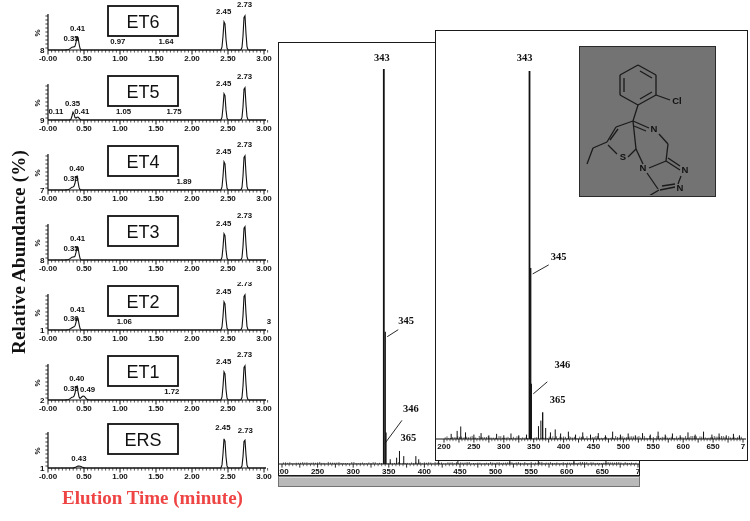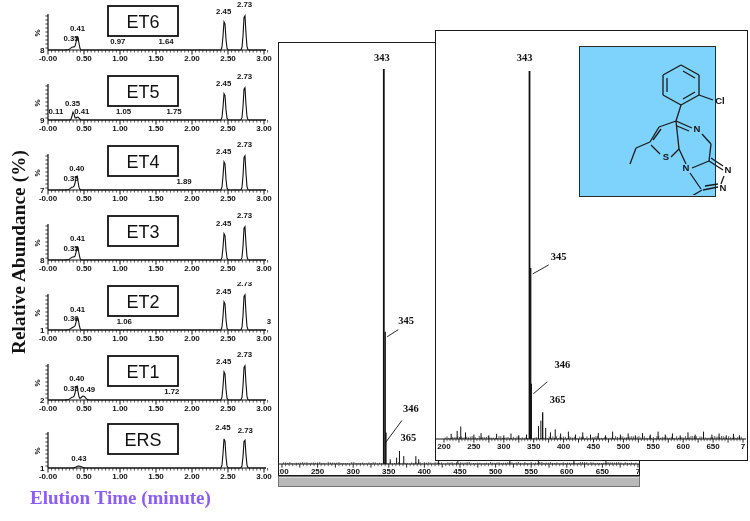--- a/index.html
+++ b/index.html
@@ -2,32 +2,32 @@
 <html><head>
 <meta charset="utf-8">
 <style>
   html,body{margin:0;padding:0;background:#fff;}
   .figure{position:relative;width:750px;height:521px;background:#fff;overflow:hidden;
           font-family:"Liberation Sans",sans-serif;}
   .ylab{position:absolute;left:-121px;top:241px;width:280px;text-align:center;
         transform:rotate(-90deg);font-family:"Liberation Serif",serif;
         font-weight:bold;font-size:19px;color:#111;letter-spacing:.2px;}
   .xlab{position:absolute;font-family:"Liberation Serif",serif;font-weight:bold;
-        font-size:19px;color:#8b5cf6;text-align:left;z-index:6;}
+        font-size:19px;color:#ef4444;text-align:center;z-index:6;}
   .xlab.left{left:30px;top:487px;width:245px;}
   .xlab.right{left:355px;top:493px;width:300px;}
   #chromatograms svg{position:absolute;z-index:1;}
   .ms-window{position:absolute;background:#fff;border:1.3px solid #1a1a1a;box-sizing:border-box;}
   #ms-main{left:278px;top:42px;width:362px;height:434px;z-index:2;}
   #ms-scrollbar{position:absolute;left:278px;top:476px;width:362px;height:11px;
         background:#b9b9b9;border:1px solid #737373;box-sizing:border-box;z-index:2;
         box-shadow:inset 0 1px 0 #d8d8d8;}
   #ms-inset{left:435px;top:30px;width:313px;height:431px;z-index:3;border-width:1.6px;}
   #structure-box{position:absolute;left:143px;top:15px;width:137px;height:151px;
-        border:1.3px solid #2a2a2a;box-sizing:border-box;background:#7dd3fc;padding-left:43px;}
+        border:1.3px solid #2a2a2a;box-sizing:border-box;background:#737373;}
   svg text{fill:#111;}
 </style>
 </head>
 <body>
 
 <div class="figure">
   <div class="ylab">Relative Abundance (%)</div>
   <div id="chromatograms">
       <svg width="254" height="64" style="left: 28px; top: 2px;">
         <path d="M20,48L20,48.0L21,48.0L22,48.0L23,48.0L24,48.0L25,48.0L26,48.0L27,48.0L28,48.0L29,48.0L30,48.0L31,48.0L32,48.0L33,48.0L34,48.0L35,48.0L36,48.0L37,48.0L38,47.9L39,47.8L40,47.6L41,47.2L42,46.6L43,45.9L44,45.3L45,45.0L46,44.9L47,44.1L48,40.4L49,35.1L50,35.5L51,41.5L52,46.3L53,47.7L54,48.0L55,48.0L56,48.0L57,48.0L58,48.0L59,48.0L60,48.0L61,48.0L62,48.0L63,48.0L64,48.0L65,48.0L66,48.0L67,48.0L68,48.0L69,48.0L70,48.0L71,48.0L72,48.0L73,48.0L74,48.0L75,48.0L76,48.0L77,48.0L78,48.0L79,48.0L80,48.0L81,48.0L82,48.0L83,48.0L84,48.0L85,48.0L86,48.0L87,48.0L88,48.0L89,48.0L90,48.0L91,48.0L92,48.0L93,48.0L94,48.0L95,48.0L96,48.0L97,48.0L98,48.0L99,48.0L100,48.0L101,48.0L102,48.0L103,48.0L104,48.0L105,48.0L106,48.0L107,48.0L108,48.0L109,48.0L110,48.0L111,48.0L112,48.0L113,48.0L114,48.0L115,48.0L116,48.0L117,48.0L118,48.0L119,48.0L120,48.0L121,48.0L122,48.0L123,48.0L124,48.0L125,48.0L126,48.0L127,48.0L128,48.0L129,48.0L130,48.0L131,48.0L132,48.0L133,48.0L134,48.0L135,48.0L136,48.0L137,48.0L138,48.0L139,48.0L140,48.0L141,48.0L142,48.0L143,48.0L144,48.0L145,48.0L146,48.0L147,48.0L148,48.0L149,48.0L150,48.0L151,48.0L152,48.0L153,48.0L154,48.0L155,48.0L156,48.0L157,48.0L158,48.0L159,48.0L160,48.0L161,48.0L162,48.0L163,48.0L164,48.0L165,48.0L166,48.0L167,48.0L168,48.0L169,48.0L170,48.0L171,48.0L172,48.0L173,48.0L174,48.0L175,48.0L176,48.0L177,48.0L178,48.0L179,48.0L180,48.0L181,48.0L182,48.0L183,48.0L184,48.0L185,48.0L186,48.0L187,48.0L188,48.0L189,48.0L190,48.0L191,48.0L192,48.0L193,47.7L194,45.0L195,34.3L196,19.9L197,22.0L198,37.2L199,46.0L200,47.8L201,48.0L202,48.0L203,48.0L204,48.0L205,48.0L206,48.0L207,48.0L208,48.0L209,48.0L210,48.0L211,48.0L212,48.0L213,47.8L214,45.3L215,34.0L216,15.3L217,13.7L218,31.8L219,44.6L220,47.7L221,48.0L222,48.0L223,48.0L224,48.0L225,48.0L226,48.0L227,48.0L228,48.0L229,48.0L230,48.0L231,48.0L232,48.0L233,48.0L234,48.0L235,48.0L236,48.0L237,48.0L238,48.0" fill="none" stroke="#111" stroke-width="1.1"></path>

